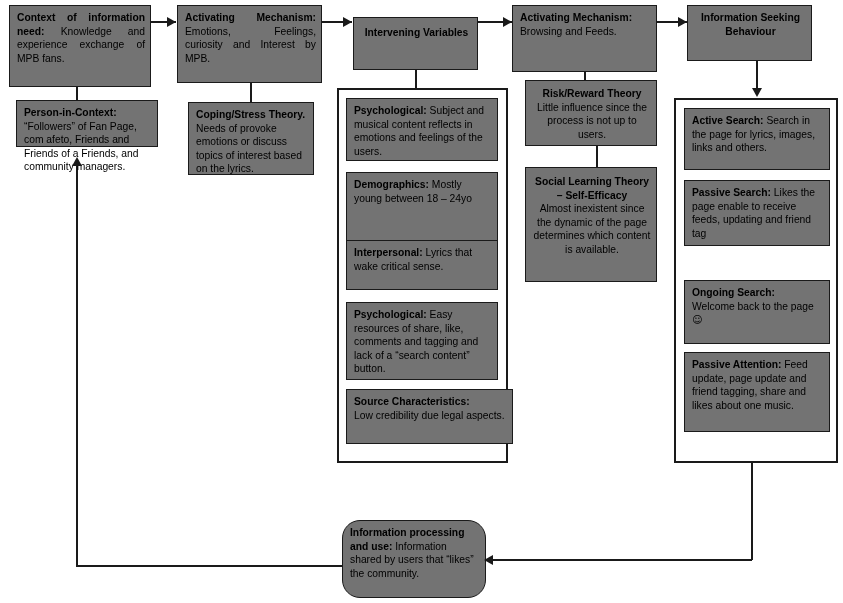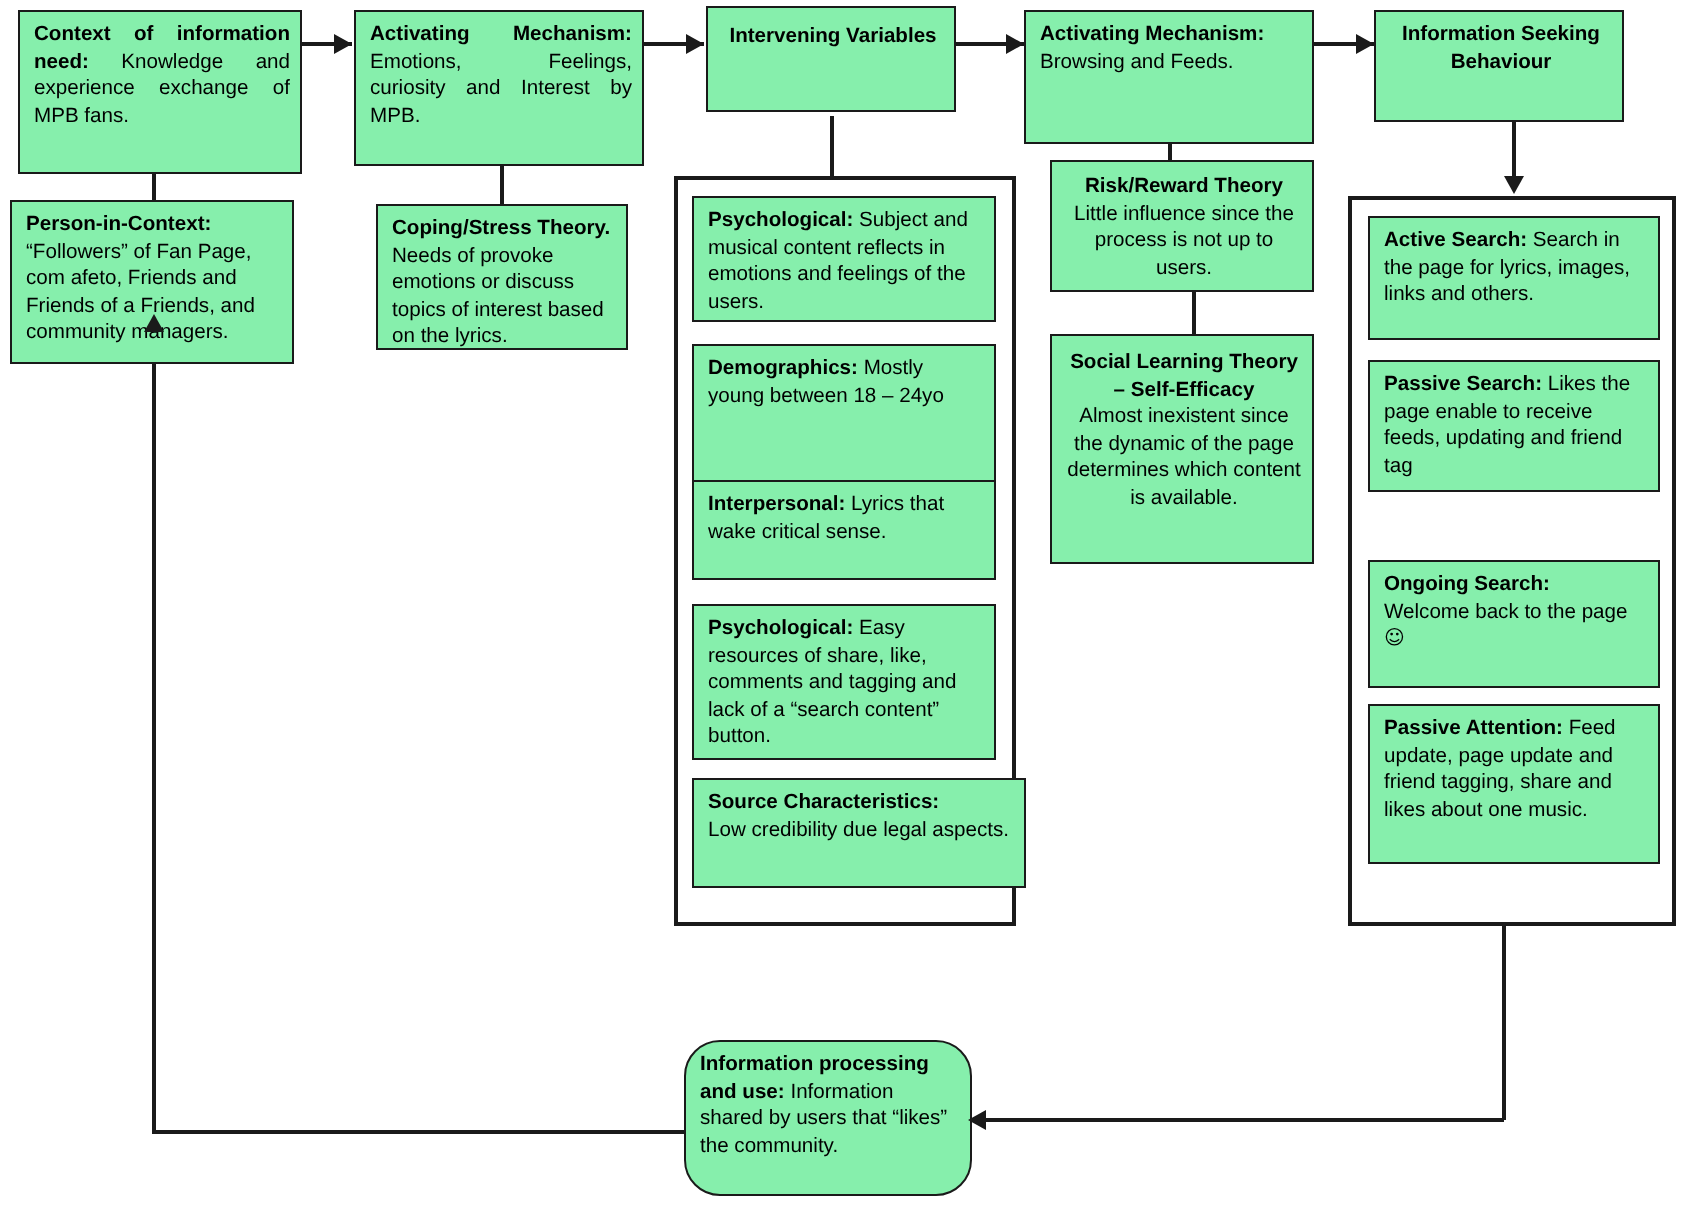--- a/index.html
+++ b/index.html
@@ -12,21 +12,21 @@
     position:relative;
     width:843px;
     height:603px;
     background:#fff;
     overflow:hidden;
   }
   .box{
     position:absolute;
     box-sizing:border-box;
     border:1.5px solid #1a1a1a;
-    background:#86efac;
+    background:#737373;
     font-size:10.3px;
     line-height:1.32;
     padding:5px 5px 4px 7px;
     z-index:3;
   }
   .box .t{ display:block; }
   .b{ font-weight:bold; }
   .just{ text-align:justify; text-align-last:left; }
   .ctr{ text-align:center; }
   .title-only{
@@ -104,41 +104,41 @@
   <div class="ln lnh" style="left:76px; top:565px; width:266px;"></div>
   <div class="ln lnv" style="left:76px; top:165px; height:401px;"></div>
   <div class="arrow up" style="left:72px; top:157px;"></div>
 
   <div class="box" style="left:9px; top:5px; width:142px; height:82px;">
     <span class="t just">
       <span class="b">Context of information need:</span><span> Knowledge and experience exchange of MPB fans.</span>
     </span>
   </div>
 
-  <div class="box" style="left:5px; top:100px; width:142px; height:82px;">
+  <div class="box" style="left:16px; top:100px; width:142px; height:47px;">
     <span class="t">
       <span class="b">Person-in-Context:</span><br>
       <span>“Followers” of Fan Page, com afeto, Friends and Friends of a Friends, and community managers.</span>
     </span>
   </div>
 
   <div class="box" style="left:177px; top:5px; width:145px; height:78px;">
     <span class="t just">
       <span class="b">Activating Mechanism:</span><span> Emotions, Feelings, curiosity and Interest by MPB.</span>
     </span>
   </div>
 
   <div class="box" style="left:188px; top:102px; width:126px; height:73px;">
     <span class="t">
       <span class="b">Coping/Stress Theory.</span><br>
       <span class="just">Needs of provoke emotions or discuss topics of interest based on the lyrics.</span>
     </span>
   </div>
 
-  <div class="box title-only" style="left:353px; top:3px; width:125px; height:53px; padding-top:8px;">
+  <div class="box title-only" style="left:353px; top:17px; width:125px; height:53px; padding-top:8px;">
     <span class="t ctr">Intervening Variables</span>
   </div>
 
   <div class="container" style="left:337px; top:88px; width:171px; height:375px;"></div>
 
   <div class="box" style="left:346px; top:98px; width:152px; height:63px;">
     <span class="t">
       <span class="b">Psychological:</span><span> Subject and musical content reflects in emotions and feelings of the users.</span>
     </span>
   </div>

